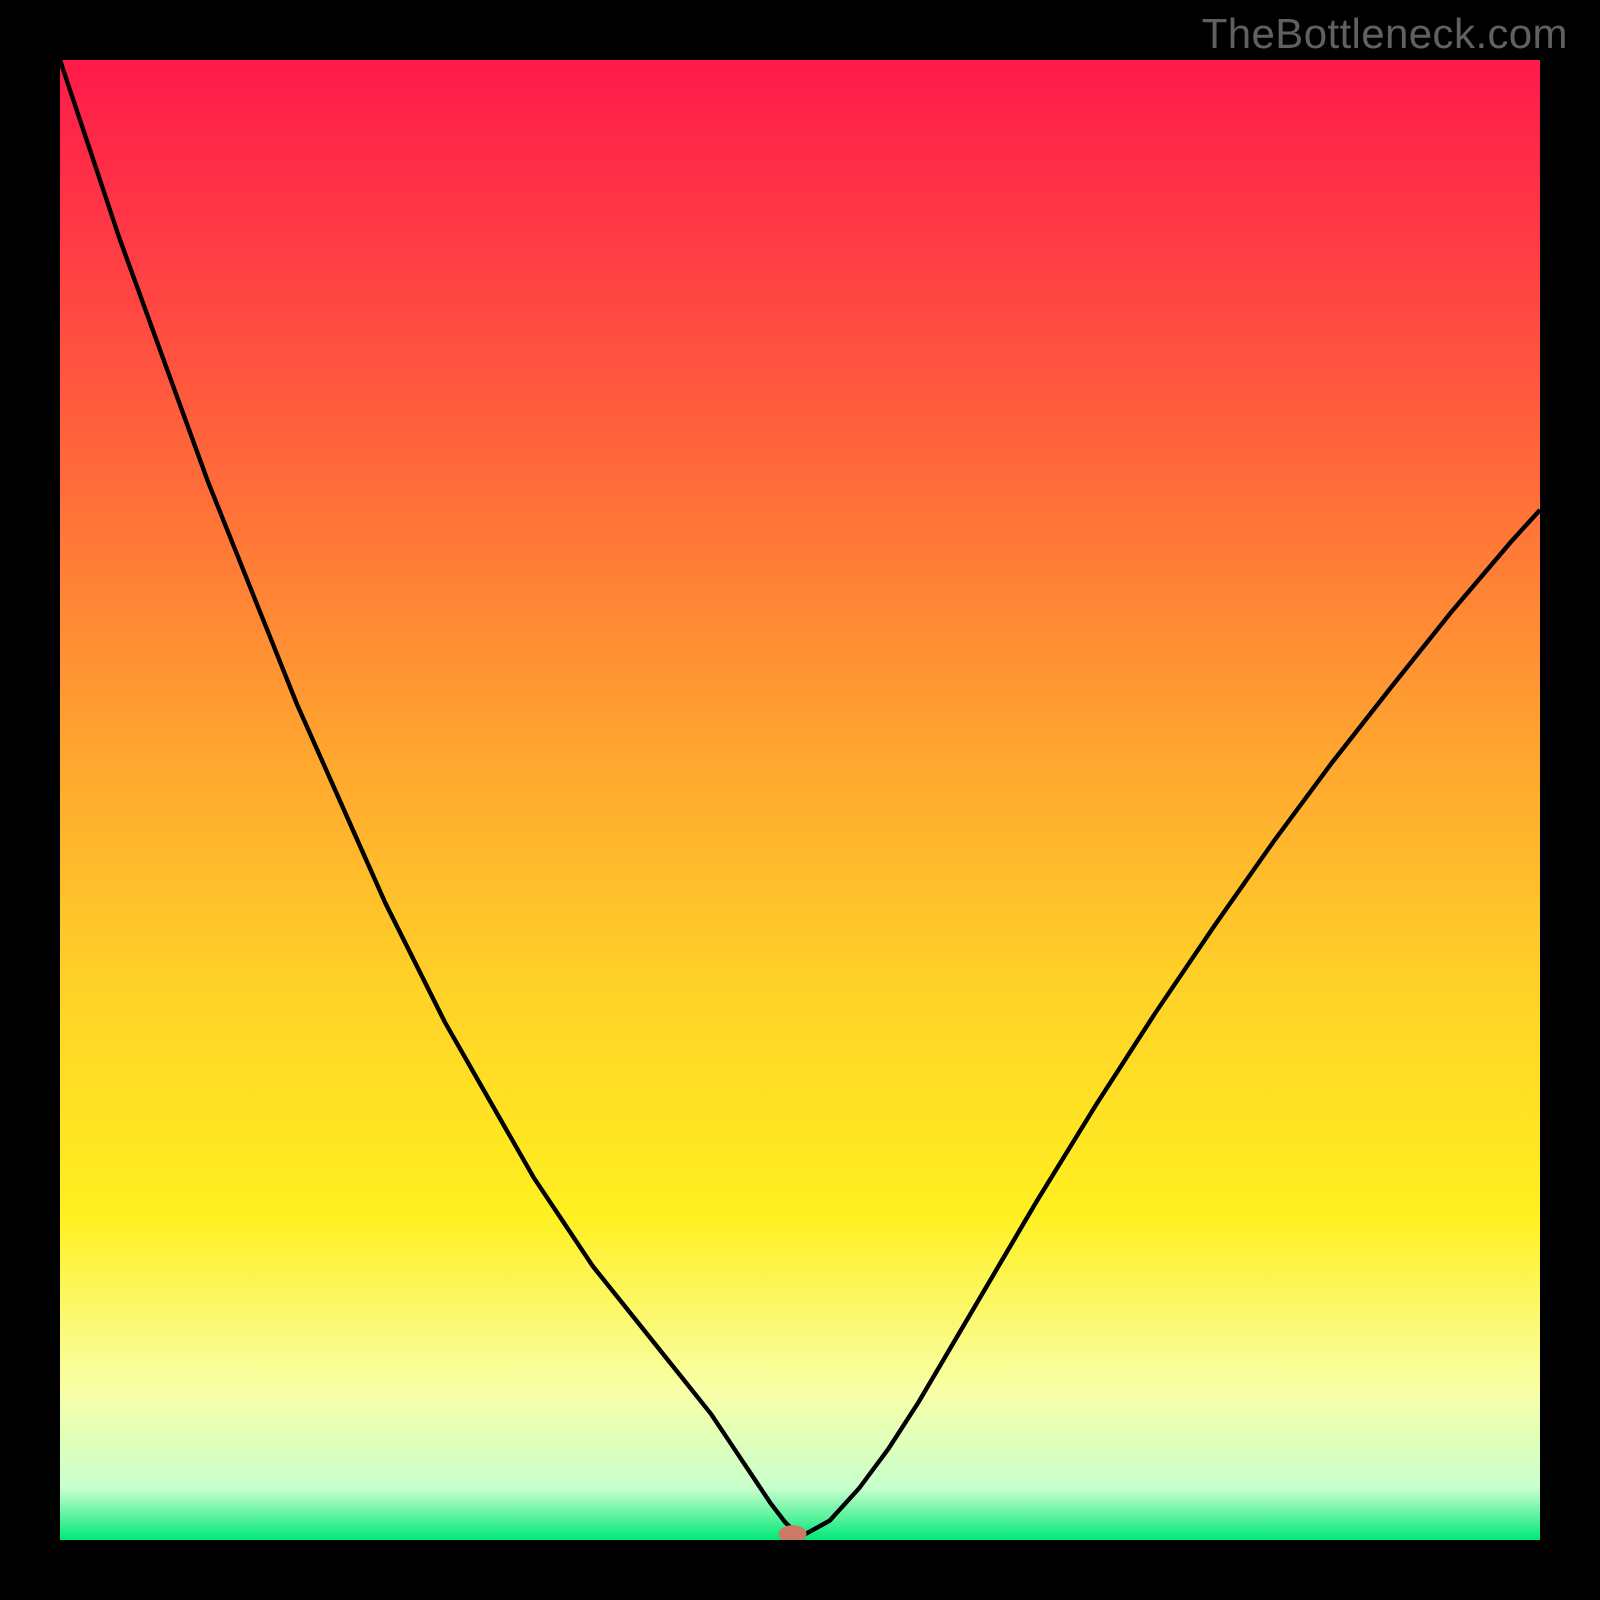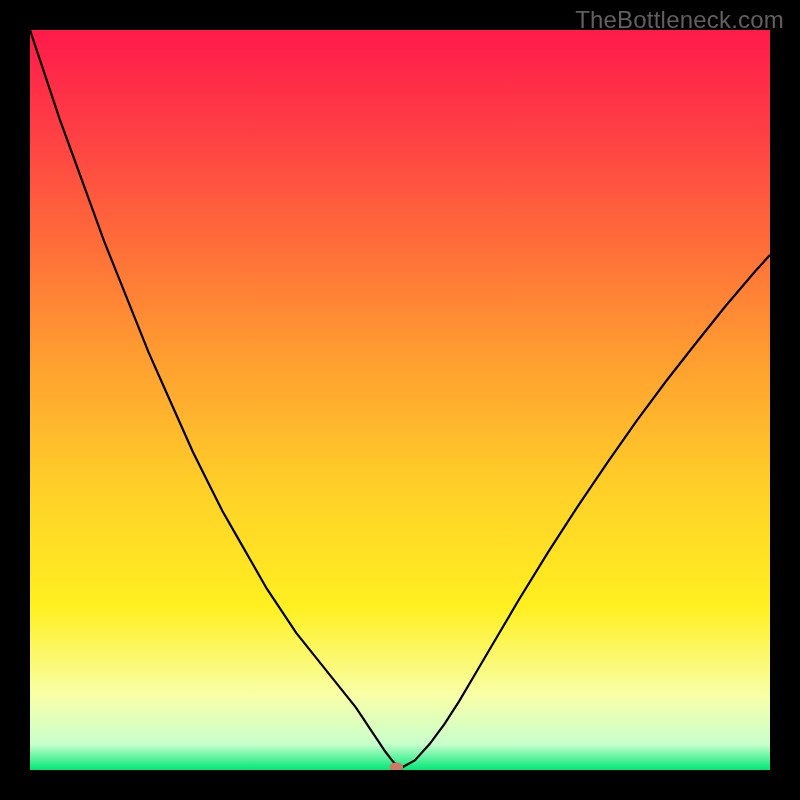--- a/index.html
+++ b/index.html
@@ -14,21 +14,21 @@
     position: relative;
     width: 800px;
     height: 800px;
     background: #000;
   }
   .watermark {
     position: absolute;
     top: 6px;
     right: 16px;
     color: #606060;
-    font-size: 24px;
+    font-size: 21px;
     font-weight: 500;
     z-index: 10;
     letter-spacing: 0.2px;
   }
   .plot-area {
     position: absolute;
     left: 30px;
     top: 30px;
     width: 740px;
     height: 740px;

